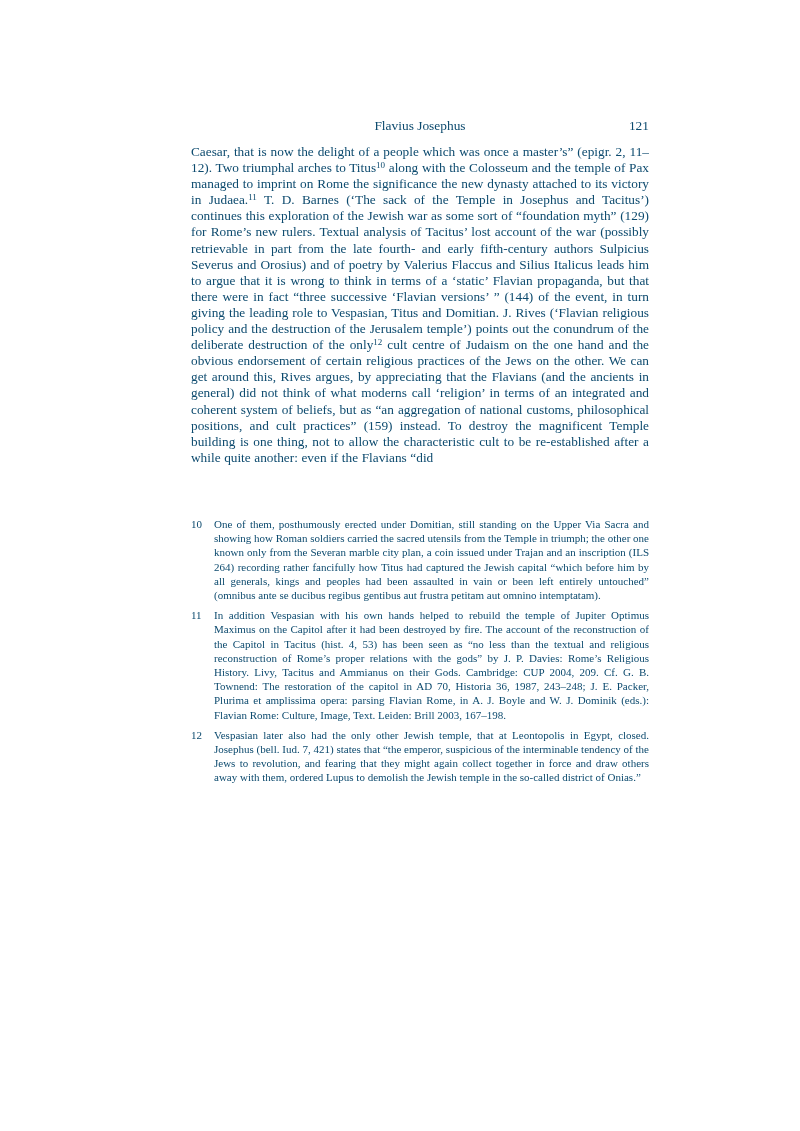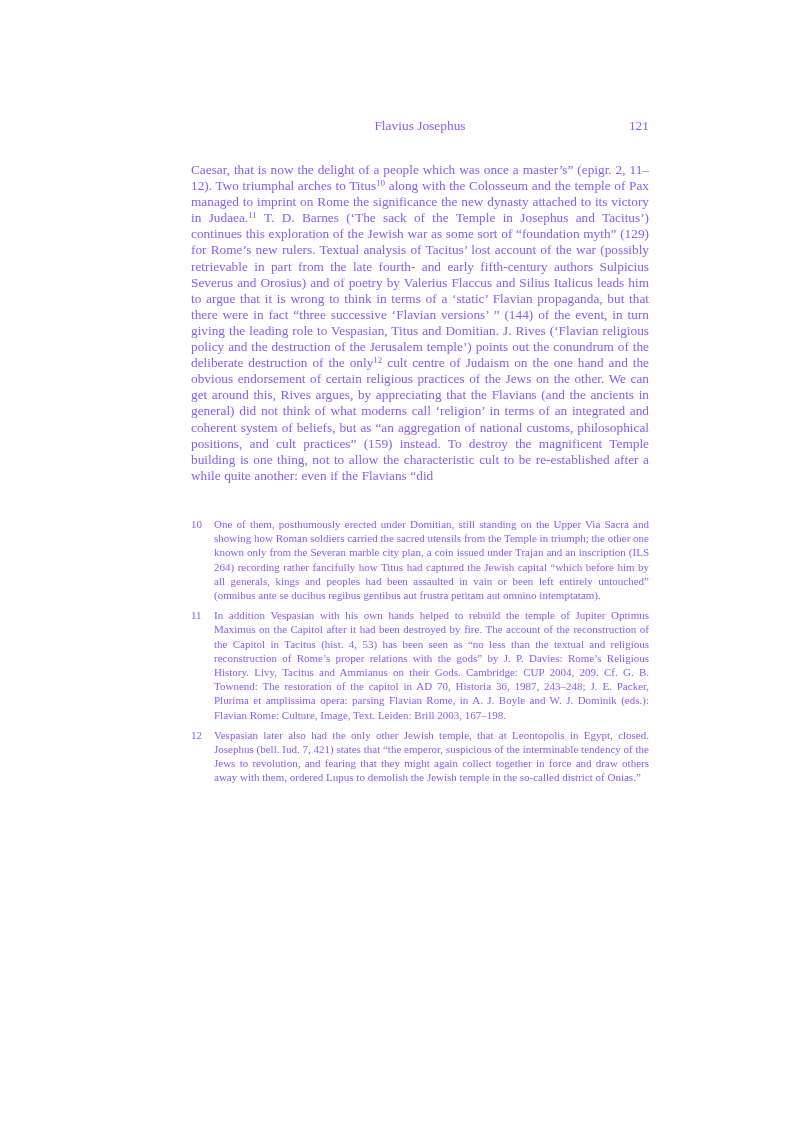--- a/index.html
+++ b/index.html
@@ -7,42 +7,42 @@
     padding: 0;
     background: #ffffff;
   }
   .page {
     position: relative;
     width: 800px;
     height: 999px;
     background: #ffffff;
     overflow: hidden;
     font-family: "Liberation Serif", "DejaVu Serif", serif;
-    color: #8b5cf6;
+    color: #0c4a6e;
   }
   .running-header {
     position: absolute;
     left: 191px;
     top: 118px;
     width: 458px;
     font-size: 13.4px;
     line-height: 15px;
     text-align: center;
   }
   .page-number {
     position: absolute;
     right: 0;
     top: 0;
     font-size: 13.4px;
     line-height: 15px;
   }
   .body-text {
     position: absolute;
     left: 191px;
-    top: 162px;
+    top: 144px;
     width: 458px;
     margin: 0;
     font-size: 13.3px;
     line-height: 16.1px;
     text-align: justify;
     word-spacing: 0.02em;
   }
   .body-text sup, .fn sup {
     font-size: 68%;
     line-height: 0;

